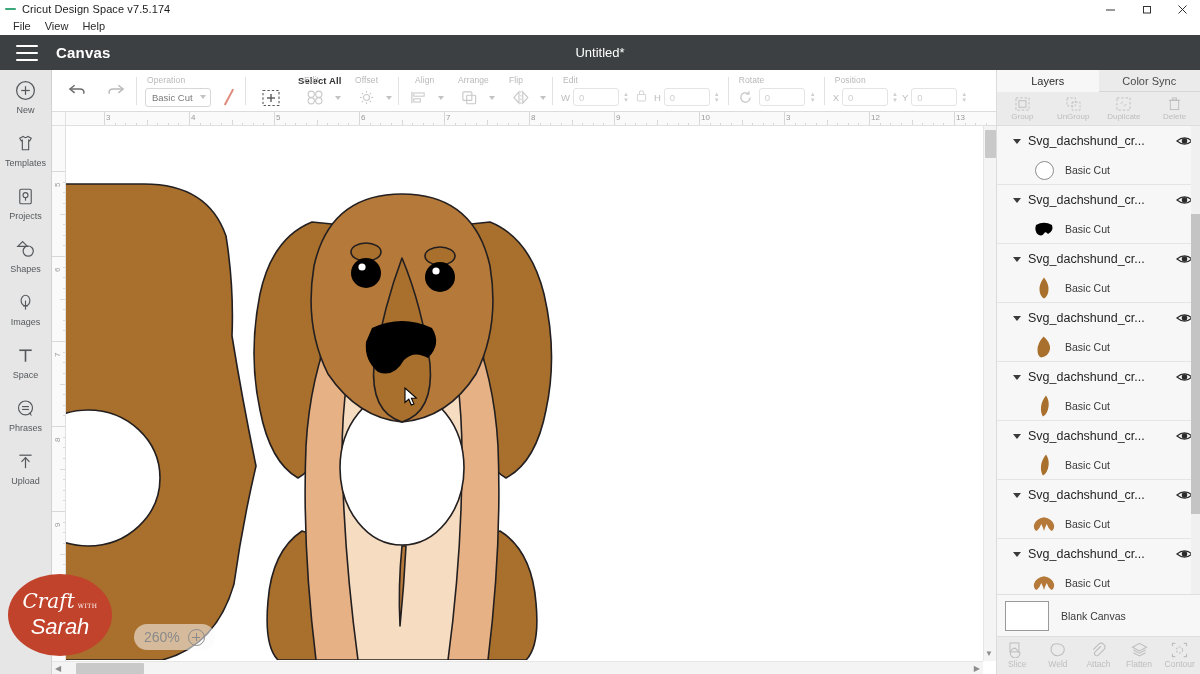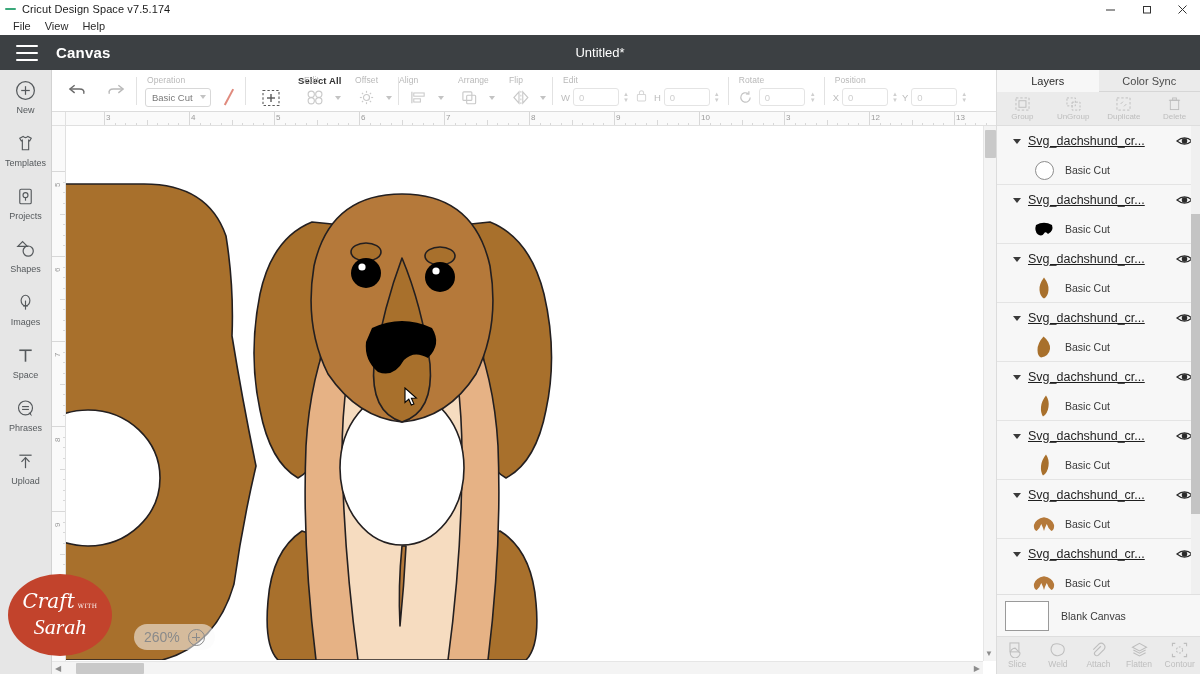--- a/index.html
+++ b/index.html
@@ -219,21 +219,21 @@
 
   
   .watermark {
     position: absolute; left: 8px; bottom: 18px; width: 104px; height: 82px;
     background: #c2432c; border-radius: 50%; z-index: 7;
     display: flex; flex-direction: column; align-items: center; justify-content: center;
     color: #fff;
   }
   .wm-l1 { font-family: "DejaVu Serif", serif; font-style: italic; font-size: 20px; line-height: 20px; }
   .wm-l1 .sm { font-size: 9px; font-style: normal; font-variant: small-caps; letter-spacing: .5px; margin-left: 3px;}
-  .wm-l2 { font-family: Liberation Serif, serif; font-style: italic; font-size: 22px; line-height: 24px; }
+  .wm-l2 { font-family: Liberation Sans, sans-serif; font-style: italic; font-size: 22px; line-height: 24px; }
 
   
   .rpanel {
     position: absolute; top: 70px; right: 0; width: 204px; height: 604px;
     background: #f7f7f7; border-left: 1px solid #dcdcdc;
     display: flex; flex-direction: column;
   }
   .rp-tabs { display: flex; height: 22px; background: #ebebeb; }
   .rp-tab {
     flex: 1; font-size: 11px; color: #4a4a4a; display: flex; align-items: center;
@@ -255,21 +255,21 @@
     border-bottom: 1px solid #e4e4e4; padding: 0; background: #f7f7f7;
   }
   .layer-head {
     display: flex; align-items: center; height: 30px; padding: 0 8px 0 16px;
   }
   .lh-caret {
     width: 0; height: 0; border-left: 4px solid transparent; border-right: 4px solid transparent;
     border-top: 5px solid #3a3a3a; margin-right: 7px; cursor: pointer;
   }
   .lh-name {
-    flex: 1; font-size: 12.5px; color: #1f1f1f; white-space: nowrap; overflow: hidden; text-decoration: underline;
+    flex: 1; font-size: 12.5px; color: #1f1f1f; white-space: nowrap; overflow: hidden;
   }
   .lh-eye { width: 16px; height: 16px; color: #2b2b2b; cursor: pointer; }
   .layer-sub {
     display: flex; align-items: center; height: 28px; padding-left: 36px;
   }
   .swatch {
     width: 22px; height: 22px; margin-right: 10px; display: flex;
     align-items: center; justify-content: center; flex: 0 0 auto;
   }
   .sw-circle {
@@ -513,21 +513,21 @@
               </g>
             </svg>
         </span>
         <span class="caret"></span>
       </div>
     </div>
 
     <div class="tb-div"></div>
 
     <div class="tb-group" style="padding:0 6px">
-      <span class="grp-lbl" style="left:0">Align</span>
+      <span class="grp-lbl" style="left:16px">Align</span>
       <div class="grp-body" style="margin-top:15px">
         <span class="icobtn">
           <svg width="19" height="17" viewBox="0 0 20 18">
               <line x1="3" y1="3" x2="3" y2="15" stroke="#c9c9c9" stroke-width="1.3"></line>
               <rect x="5" y="4.2" width="11" height="3.4" fill="none" stroke="#c9c9c9" stroke-width="1.1"></rect>
               <rect x="5" y="10.4" width="7" height="3.4" fill="none" stroke="#c9c9c9" stroke-width="1.1"></rect>
             </svg>
         </span>
         <span class="caret"></span>
       </div>

